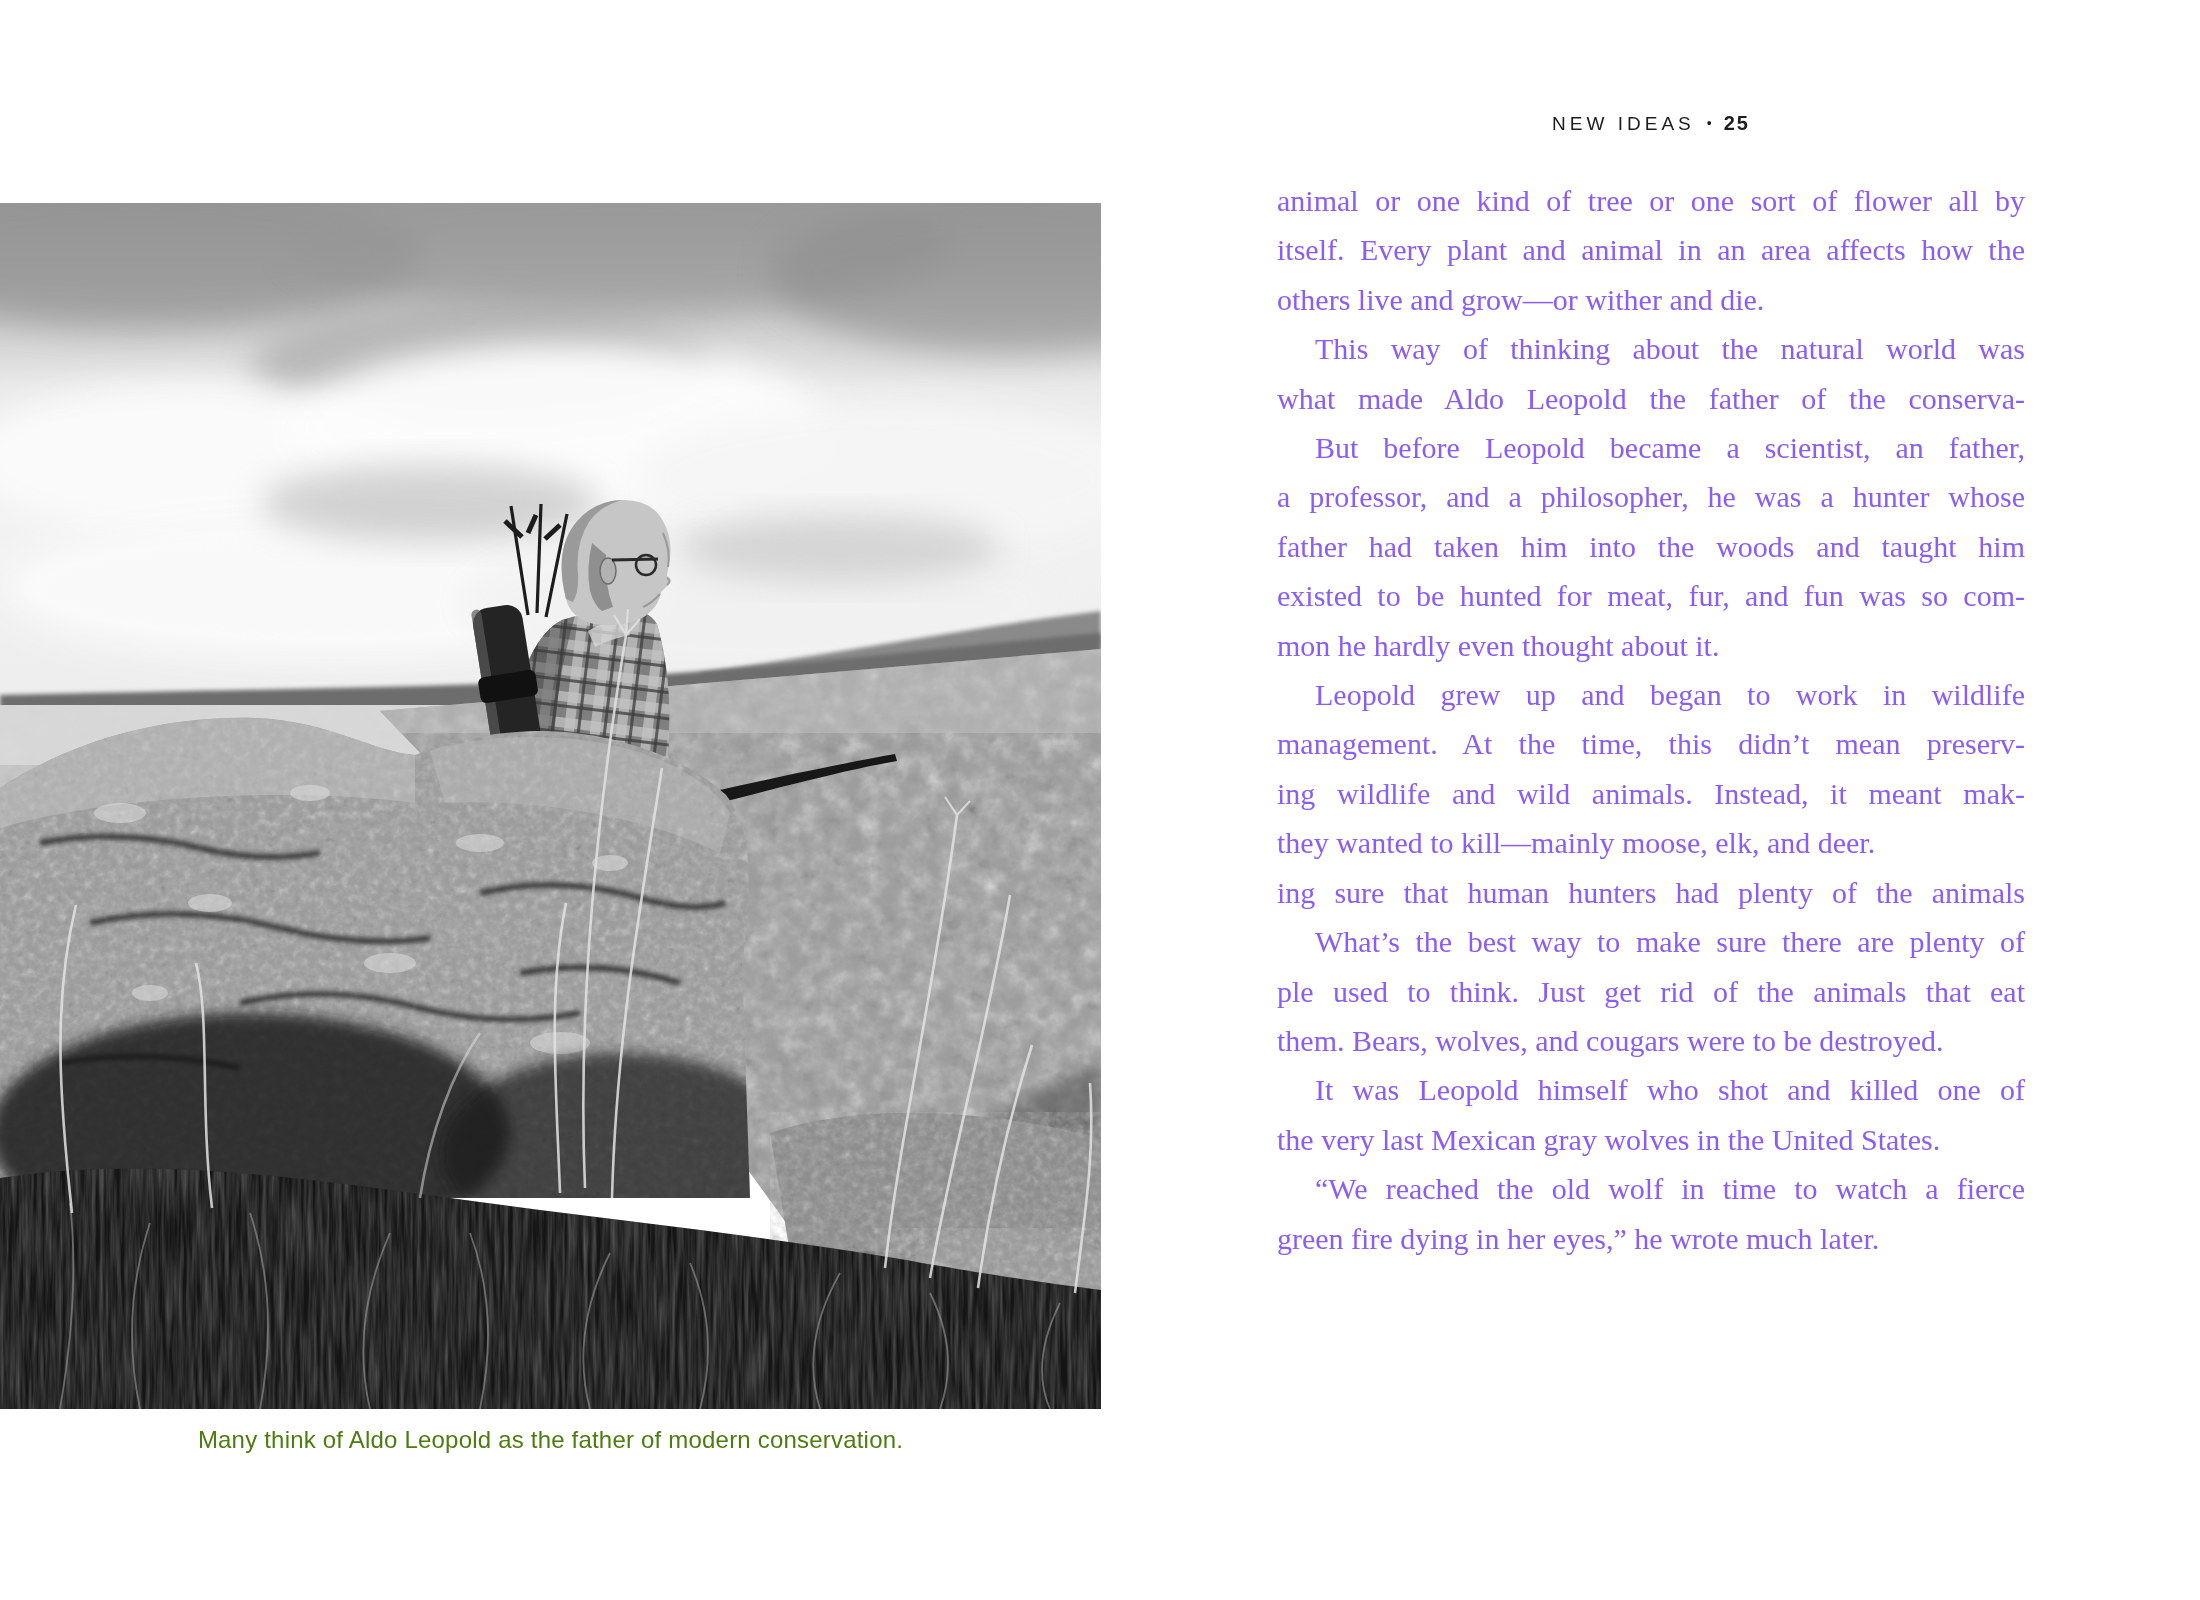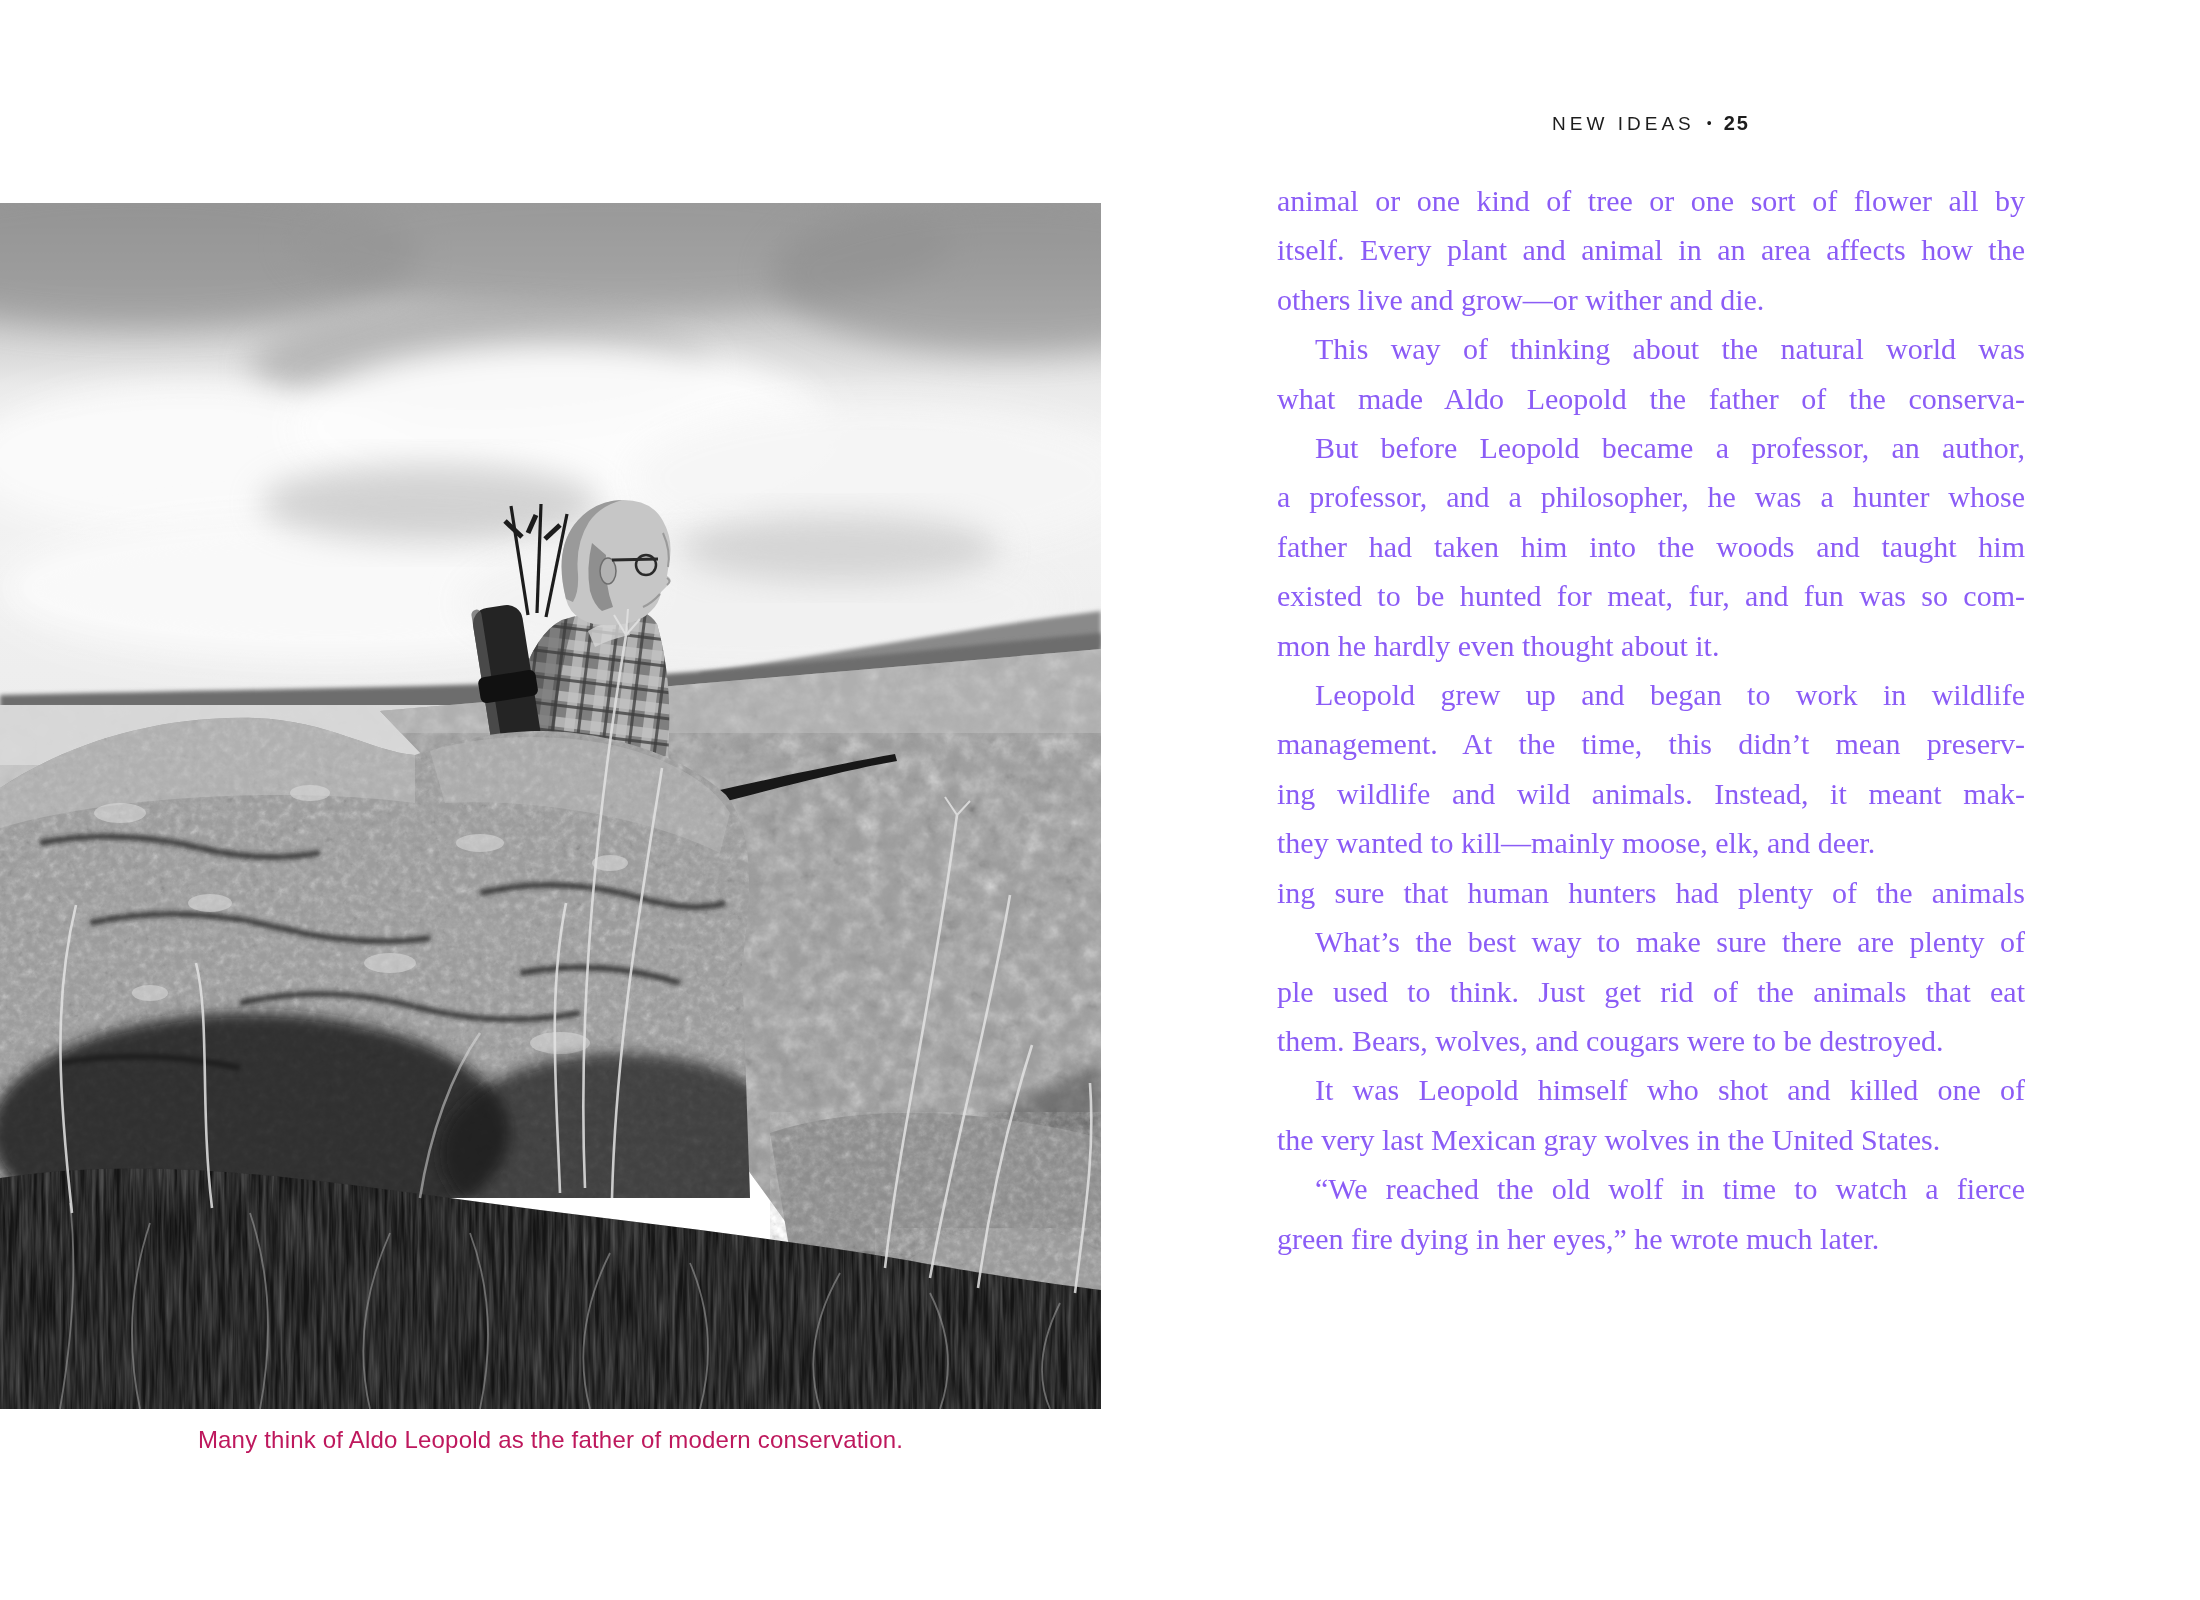--- a/index.html
+++ b/index.html
@@ -13,21 +13,21 @@
     font-family:"Liberation Sans", sans-serif;font-size:19px;letter-spacing:4px;
     color:#1d1d1d;font-weight:500;white-space:nowrap;
   }
   .running-header .sep{font-size:14px;letter-spacing:0;margin:0 12px;position:relative;top:-2px;}
   .running-header .pnum{font-weight:700;letter-spacing:2px;font-size:20px;}
   
   .photo-fig{position:absolute;left:0;top:175px;width:1101px;height:1206px;}
   .photo-fig svg{display:block;width:1101px;height:1206px;}
   .photo-caption{
     position:absolute;left:0;top:1398px;width:1101px;text-align:center;
-    font-family:"Liberation Sans", sans-serif;font-size:24px;color:#be185d;
+    font-family:"Liberation Sans", sans-serif;font-size:24px;color:#4d7c0f;
     font-weight:400;letter-spacing:0.2px;
   }
   
   .body-col{
     position:absolute;left:1277px;top:148px;width:748px;
     font-size:30px;line-height:49.4px;color:#8b5cf6;
   }
   .body-col .line{
     text-align:justify;text-align-last:justify;text-justify:inter-word;
     white-space:normal;
@@ -234,21 +234,21 @@
   </figure>
 
   <figcaption class="photo-caption">Many think of Aldo Leopold as the father of modern conservation.</figcaption>
 
   <div class="body-col">
       <div class="line">animal or one kind of tree or one sort of flower all by</div>
       <div class="line">itself. Every plant and animal in an area affects how the</div>
       <div class="line para-end">others live and grow—or wither and die.</div>
       <div class="line indent">This way of thinking about the natural world was</div>
       <div class="line">what made Aldo Leopold the father of the conserva-</div>
-      <div class="line indent">But before Leopold became a professor, an author,</div>
+      <div class="line indent">But before Leopold became a scientist, an father,</div>
       <div class="line">a professor, and a philosopher, he was a hunter whose</div>
       <div class="line">father had taken him into the woods and taught him</div>
       <div class="line">existed to be hunted for meat, fur, and fun was so com-</div>
       <div class="line para-end">mon he hardly even thought about it.</div>
       <div class="line indent">Leopold grew up and began to work in wildlife</div>
       <div class="line">management. At the time, this didn’t mean preserv-</div>
       <div class="line">ing wildlife and wild animals. Instead, it meant mak-</div>
       <div class="line para-end">they wanted to kill—mainly moose, elk, and deer.</div>
       <div class="line">ing sure that human hunters had plenty of the animals</div>
       <div class="line indent">What’s the best way to make sure there are plenty of</div>

